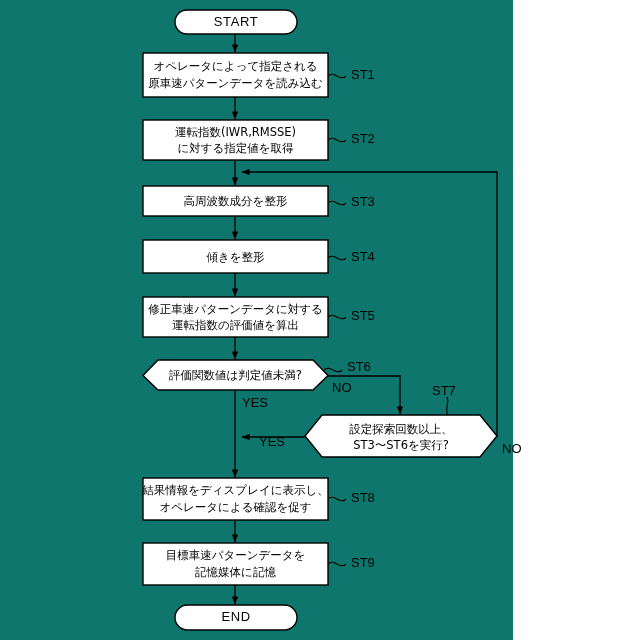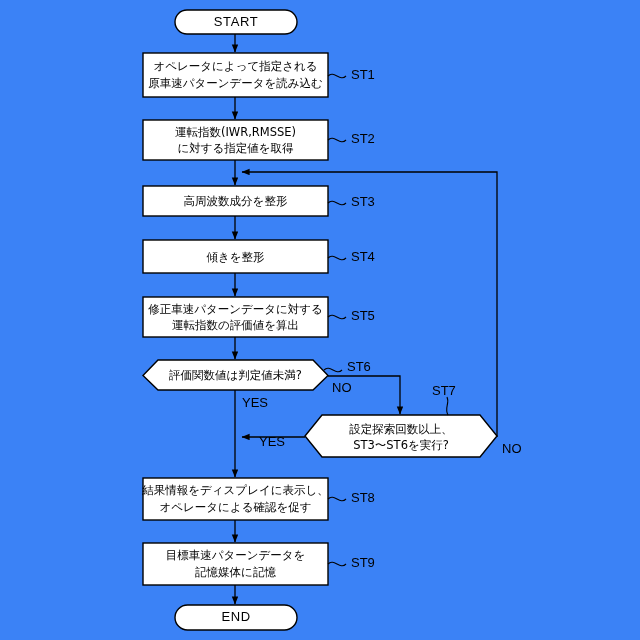--- a/index.html
+++ b/index.html
@@ -8,23 +8,23 @@
     background: #ffffff;
   }
   body {
     width: 640px;
     height: 640px;
     font-family: "Liberation Sans", "DejaVu Sans", sans-serif;
     overflow: hidden;
   }
   #flowchart-root {
     position: relative;
-    width: 640px;
+    width: 513px;
     height: 640px;
-    background: #3b82f6;
+    background: #0f766e;
   }
   svg#flow-svg {
     position: absolute;
     left: 0;
     top: 0;
     width: 640px;
     height: 640px;
   }
   .node-text {
     font-family: "DejaVu Sans", "Liberation Sans", sans-serif;

